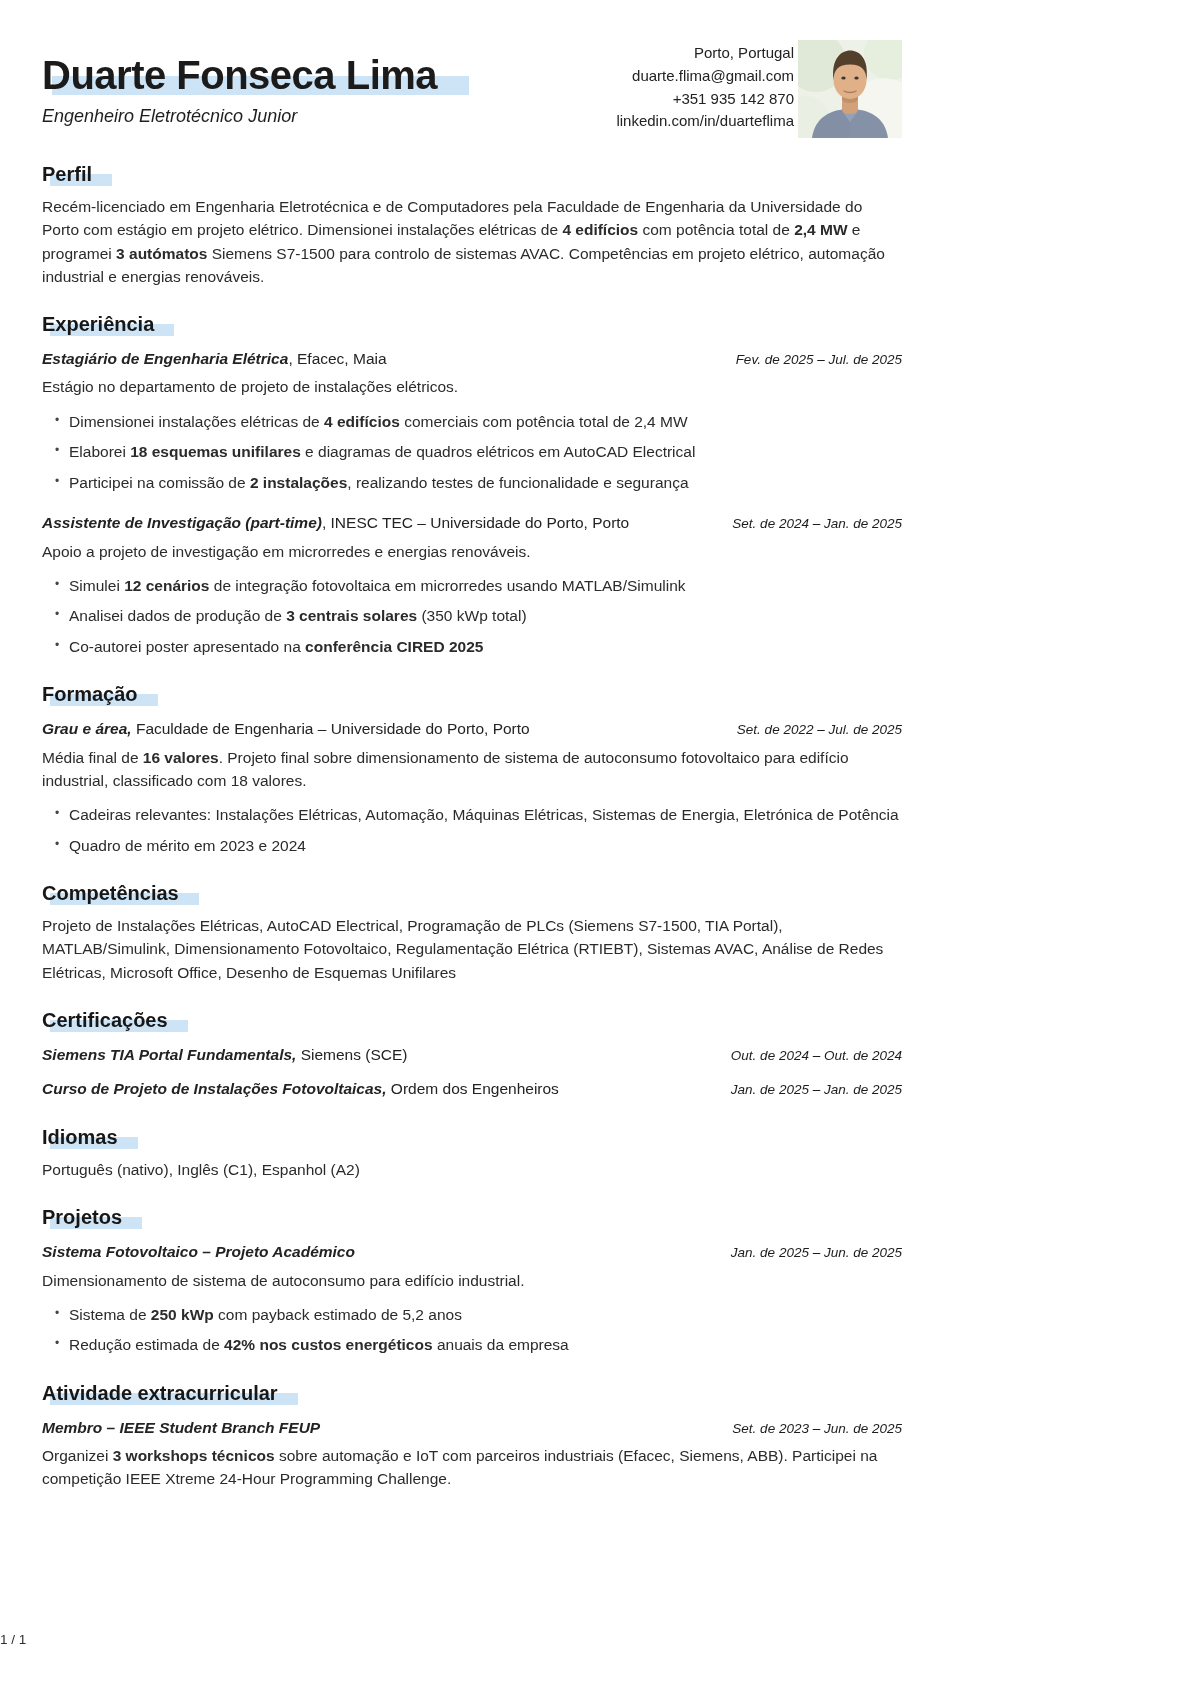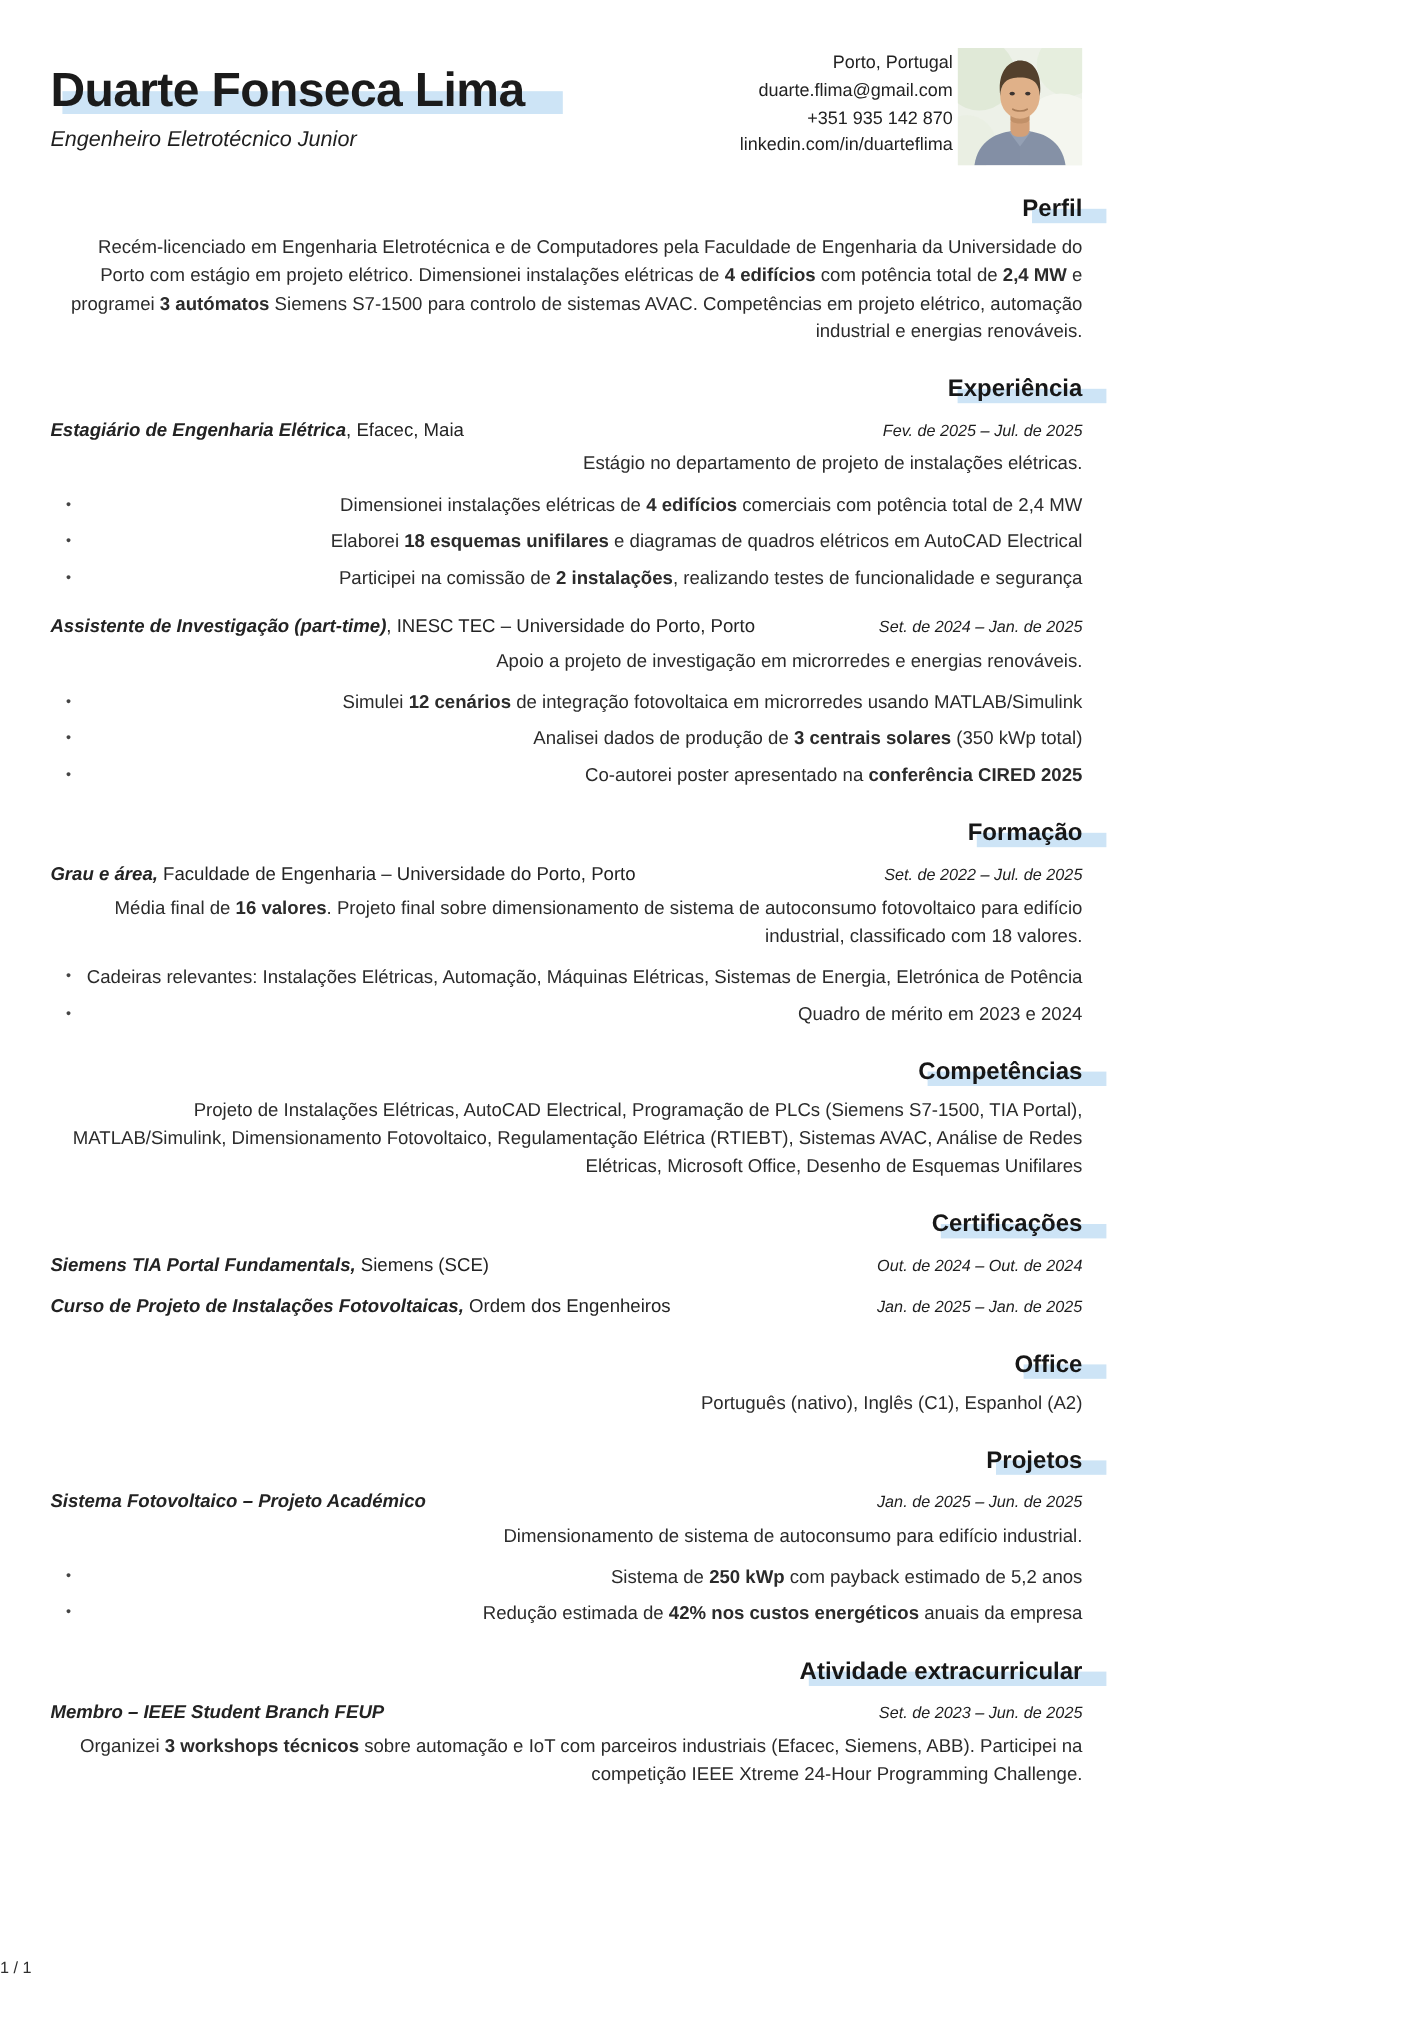--- a/index.html
+++ b/index.html
@@ -49,21 +49,21 @@
   .header-right { display: flex; align-items: flex-start; gap: 4px; padding-top: 4px; }
   .contact { text-align: right; font-size: 15px; line-height: 1.52; color: #222; padding-top: 2px; }
   .photo {
     width: 104px; height: 98px;
     flex: 0 0 auto;
     overflow: hidden;
   }
   .photo svg { display: block; }
 
   
-  .section { margin-top: 24px; text-align: right; }
+  .section { margin-top: 24px; }
   .section-title {
     font-size: 20px;
     font-weight: 700;
     color: #171717;
     display: inline-block;
     position: relative;
     z-index: 0;
     line-height: 1.2;
   }
   .section-title::after {
@@ -161,21 +161,21 @@
   </div>
 
   <div class="section">
     <span class="section-title">Experiência</span>
 
     <div class="entry">
       <div class="entry-head">
         <span class="entry-title rich"><span style="font-weight: 700; font-style: italic;">Estagiário de Engenharia Elétrica</span><span>, Efacec, Maia</span></span>
         <span class="entry-dates">Fev. de 2025 – Jul. de 2025</span>
       </div>
-      <div class="entry-summary">Estágio no departamento de projeto de instalações elétricas.</div>
+      <div class="entry-summary">Estágio no departamento de projeto de instalações elétricos.</div>
       <ul class="bullets">
         <li class="rich"><span>Dimensionei instalações elétricas de </span><span style="font-weight: 700;">4 edifícios</span><span> comerciais com potência total de 2,4 MW</span></li>
         <li class="rich"><span>Elaborei </span><span style="font-weight: 700;">18 esquemas unifilares</span><span> e diagramas de quadros elétricos em AutoCAD Electrical</span></li>
         <li class="rich"><span>Participei na comissão de </span><span style="font-weight: 700;">2 instalações</span><span>, realizando testes de funcionalidade e segurança</span></li>
       </ul>
     </div>
 
     <div class="entry">
       <div class="entry-head">
         <span class="entry-title rich"><span style="font-weight: 700; font-style: italic;">Assistente de Investigação (part-time)</span><span>, INESC TEC – Universidade do Porto, Porto</span></span>
@@ -220,21 +220,21 @@
     </div>
     <div class="entry">
       <div class="entry-head">
         <span class="entry-title rich"><span style="font-weight: 700; font-style: italic;">Curso de Projeto de Instalações Fotovoltaicas,</span><span> Ordem dos Engenheiros</span></span>
         <span class="entry-dates">Jan. de 2025 – Jan. de 2025</span>
       </div>
     </div>
   </div>
 
   <div class="section">
-    <span class="section-title">Office</span>
+    <span class="section-title">Idiomas</span>
     <p class="section-body">Português (nativo), Inglês (C1), Espanhol (A2)</p>
   </div>
 
   <div class="section">
     <span class="section-title">Projetos</span>
     <div class="entry">
       <div class="entry-head">
         <span class="entry-title rich"><span style="font-weight: 700; font-style: italic;">Sistema Fotovoltaico – Projeto Académico</span></span>
         <span class="entry-dates">Jan. de 2025 – Jun. de 2025</span>
       </div>

